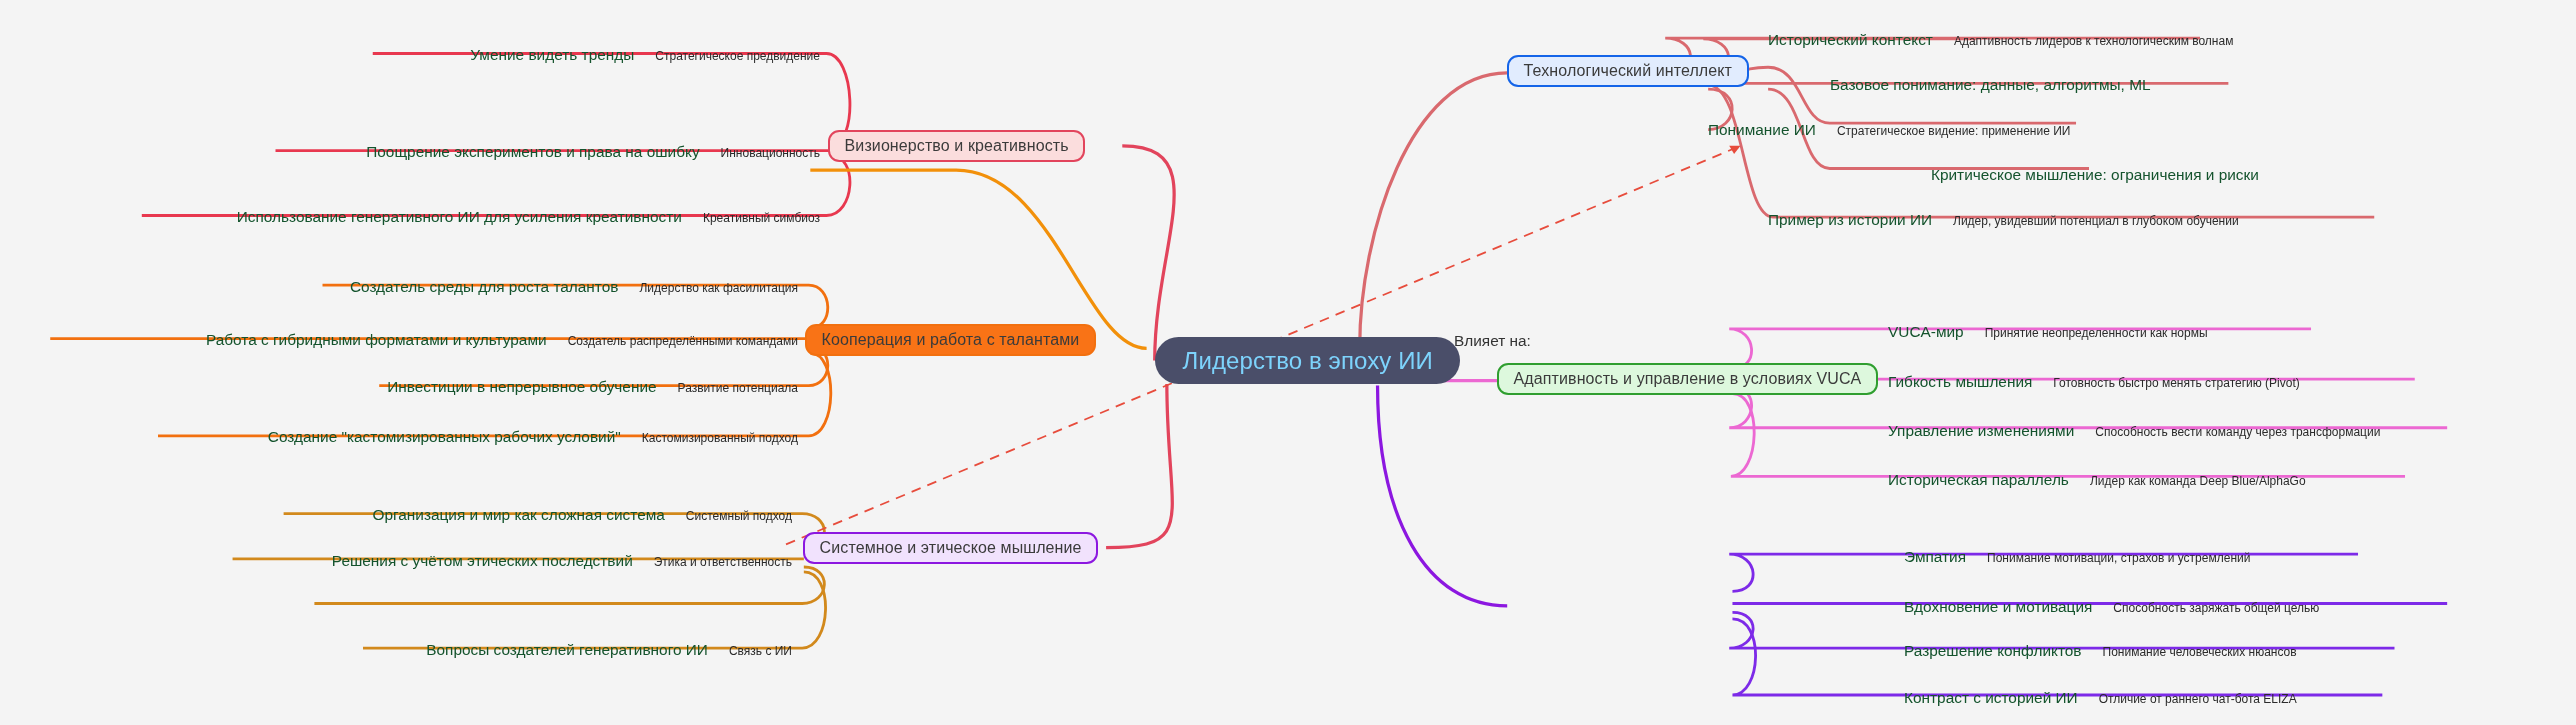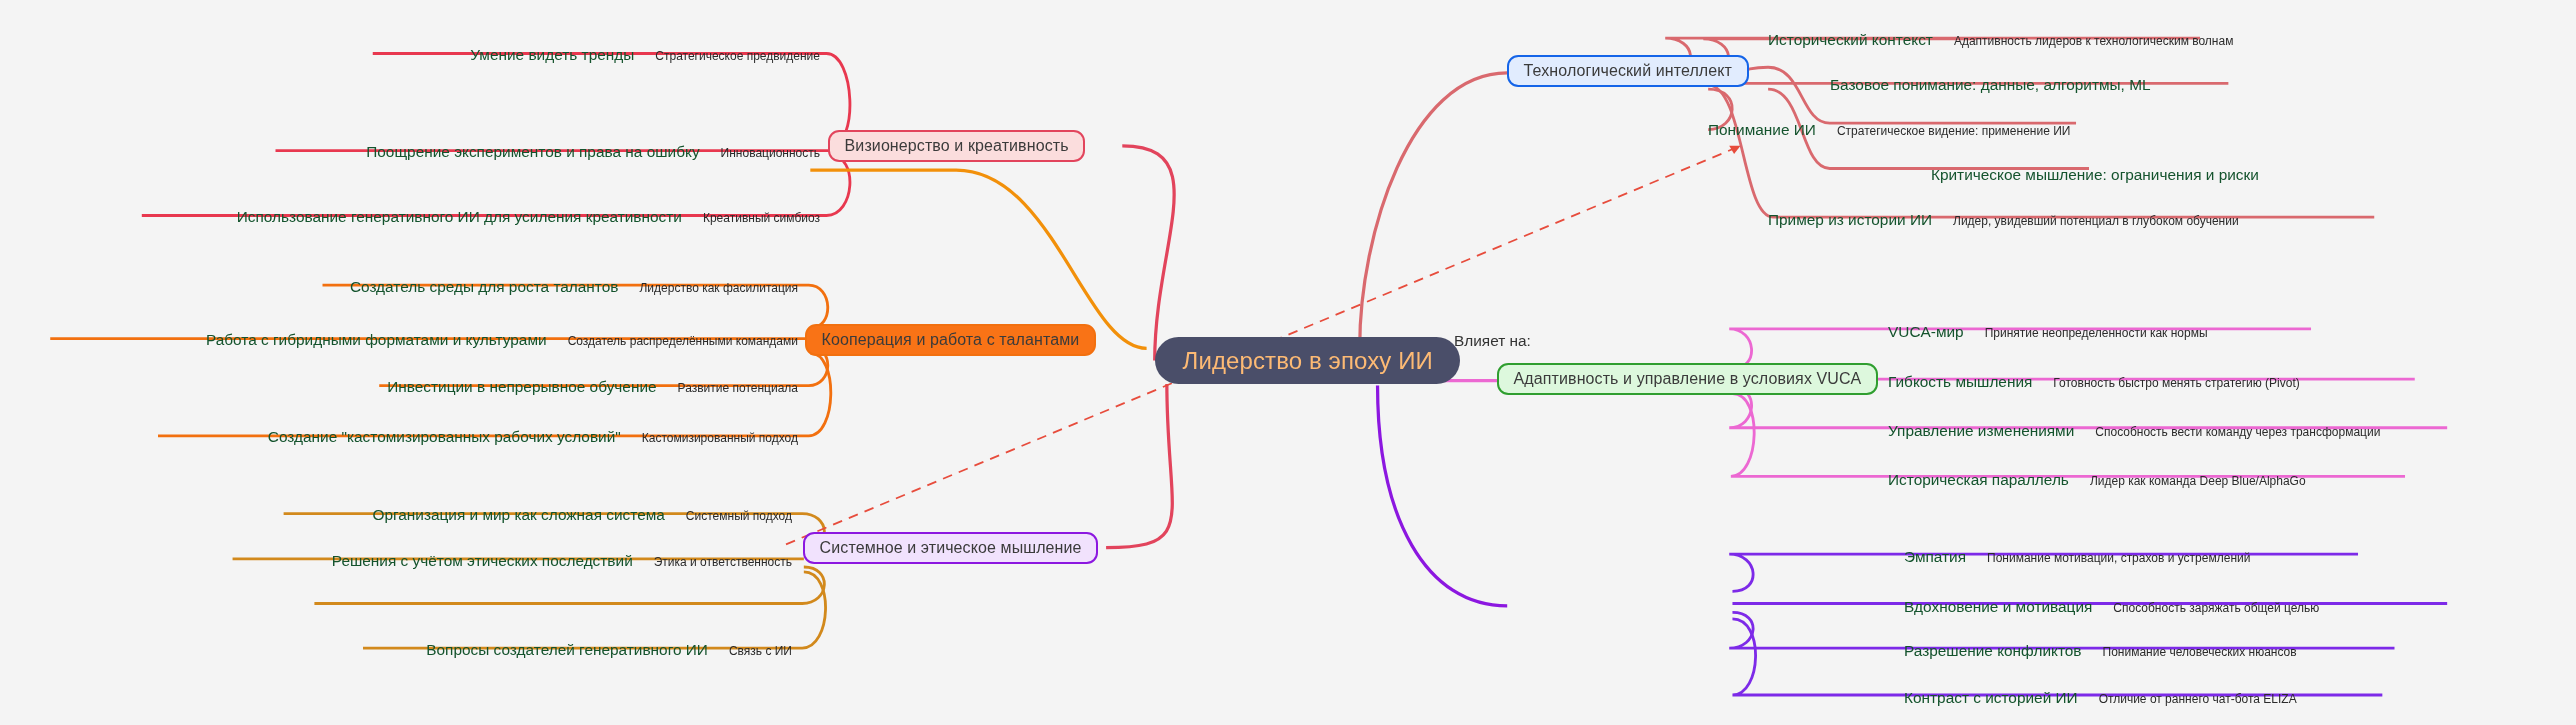--- a/index.html
+++ b/index.html
@@ -15,21 +15,21 @@
   
   .node{
     position:absolute;
     box-sizing:border-box;
     display:flex;align-items:center;justify-content:center;
     border-radius:11.3px;
     white-space:nowrap;
     letter-spacing:0.1px;
   }
   .root{
-    background:#4a4e69;color:#fdba74;
+    background:#4a4e69;color:#7dd3fc;
     border-radius:24px;
     font-size:24px;
     height:47px;
     padding:0 27.6px;
     border:none;
   }
   .branch{
     border-width:2.4px;border-style:solid;
     font-size:16px;
     height:32px;

